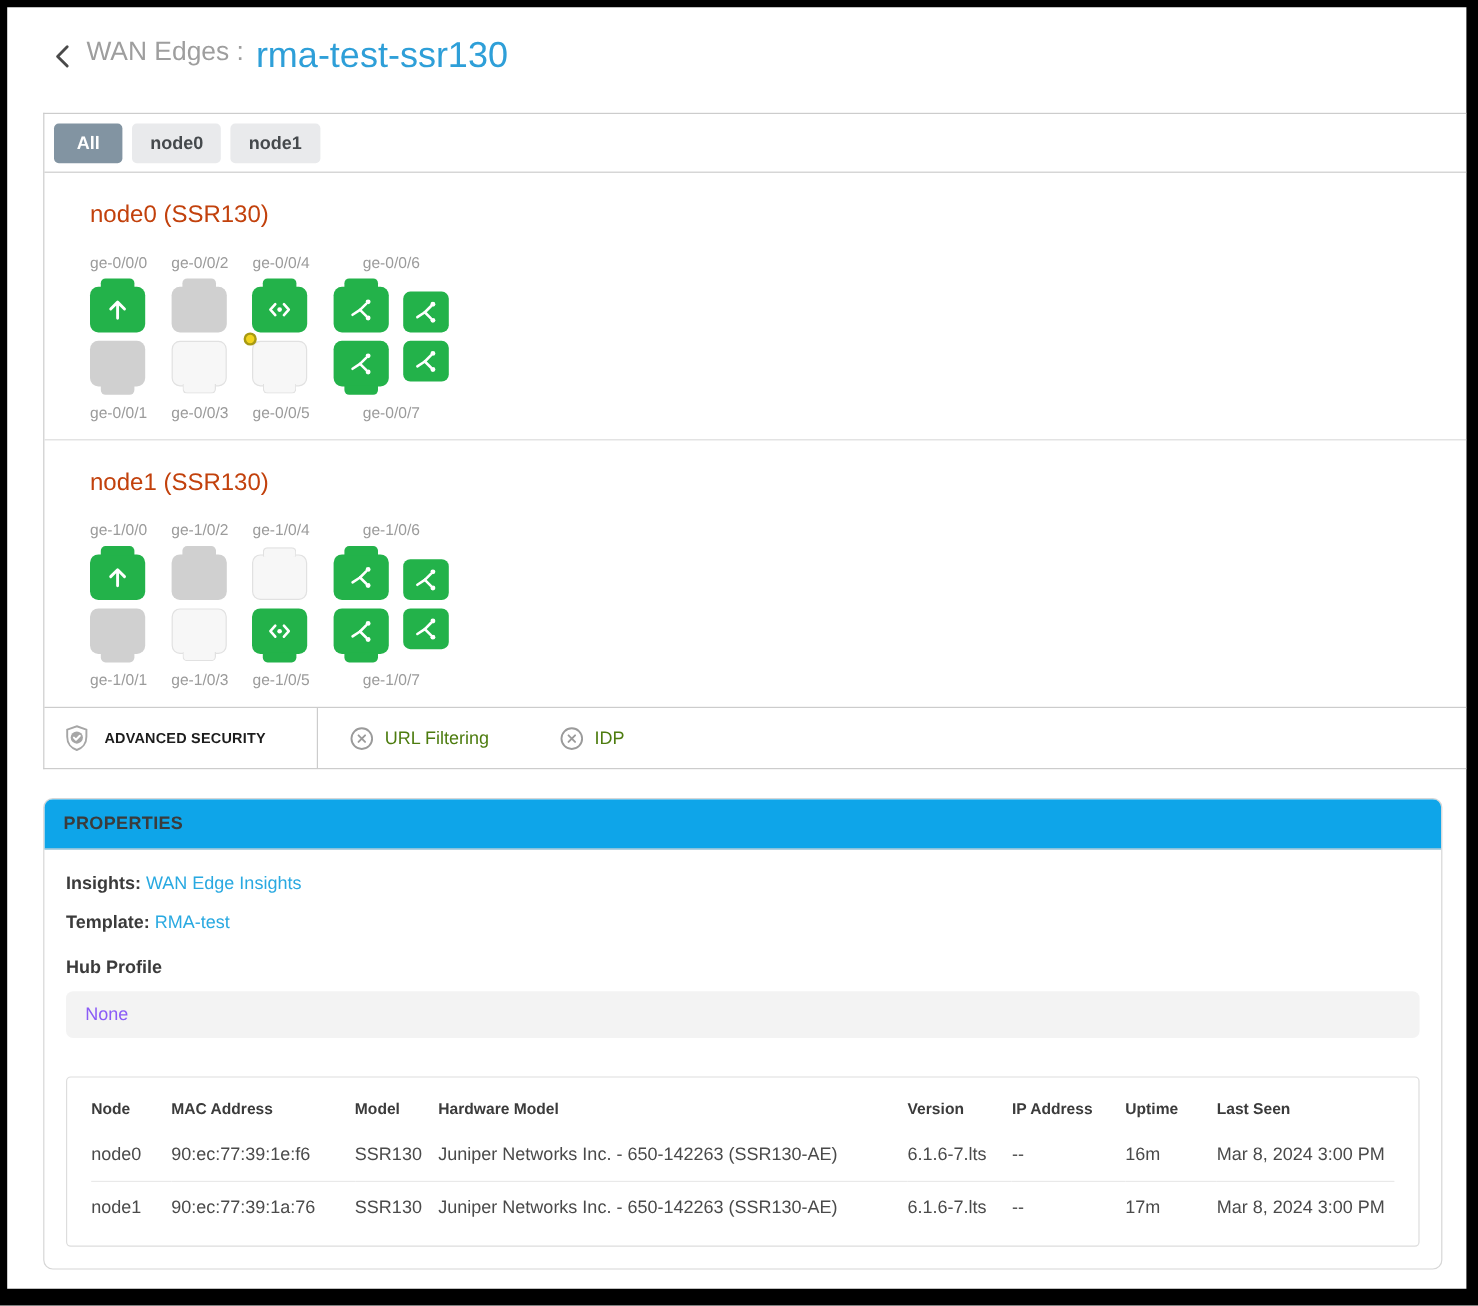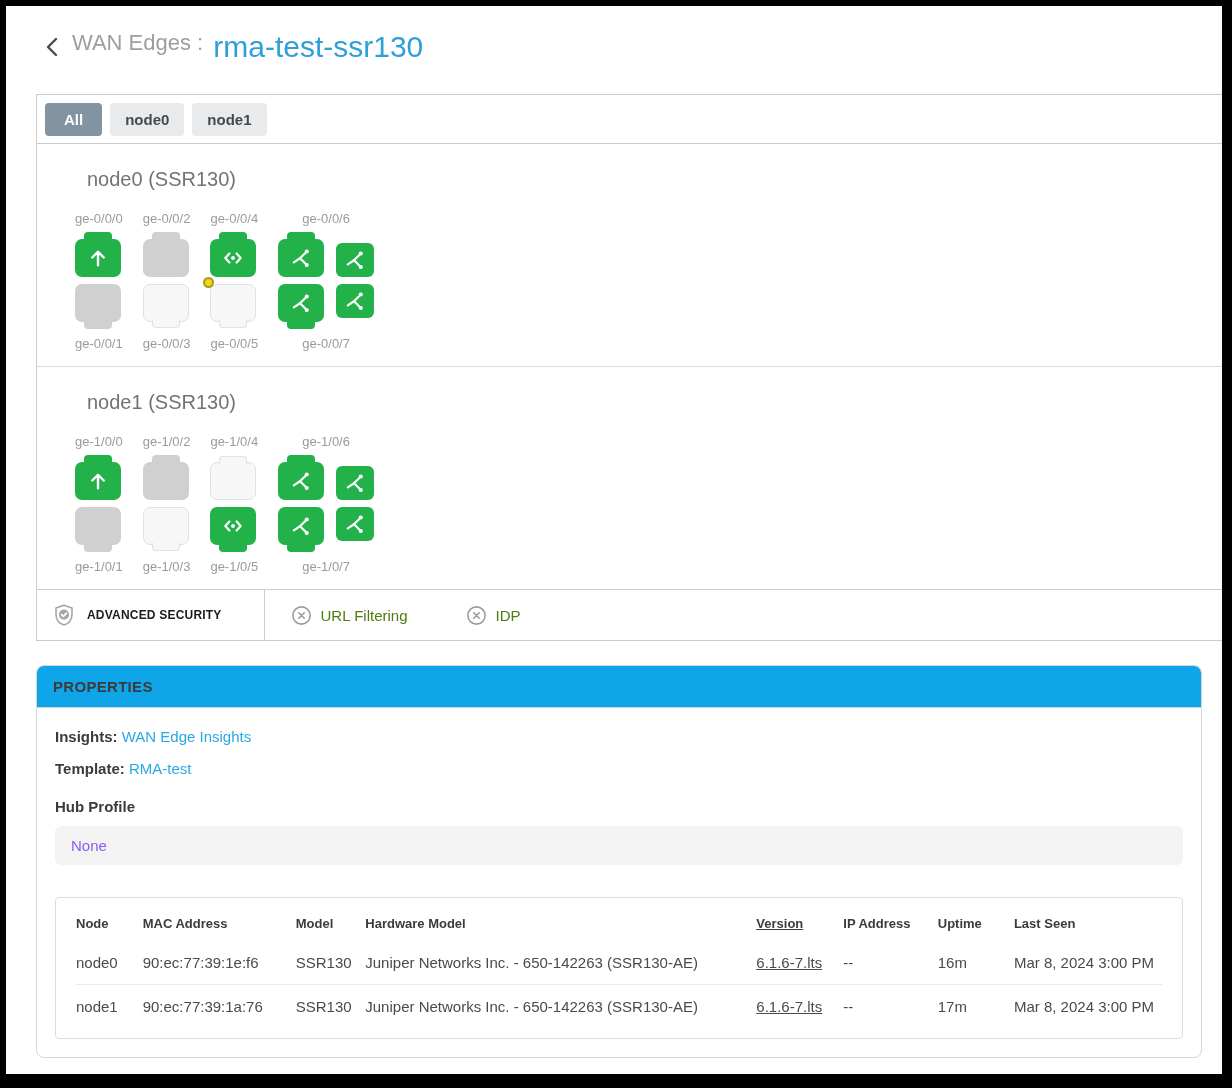--- a/index.html
+++ b/index.html
@@ -49,22 +49,22 @@
     border: none; cursor: pointer;
     background: #e9eaec; color: #45494c;
     font-family: "Liberation Sans", sans-serif;
     font-size: 15px; font-weight: bold;
     padding: 8px 15px; border-radius: 4px;
   }
   .tab.selected { background: #8294a2; color: #fff; padding: 8px 19px; }
 
   .node-section { padding: 16px 0 14px 38px; }
   .node-title {
-    font-size: 20px; font-weight: 400; color: #737373;
-    margin: 8px 0 20px 12px;
+    font-size: 20px; font-weight: 400; color: #c2410c;
+    margin: 8px 0 20px 0;
   }
   .node-divider { border: none; border-top: 1px solid #ddd; margin: 0; }
 
   .port-grid { display: flex; gap: 20px; }
   .port-col { display: flex; flex-direction: column; }
   .port-label {
     font-size: 13px; color: #9b9b9b; text-align: center;
     height: 16px; line-height: 16px;
   }
   .port-label.top { margin-bottom: 12px; }
@@ -146,21 +146,21 @@
   th {
     text-align: left; font-size: 13px; color: #3b3b3b;
     padding: 14px 8px 10px 0; white-space: nowrap;
   }
   td { font-size: 15px; color: #4a4a4a; padding: 13px 8px 13px 0; white-space: nowrap; }
   tbody tr + tr td { border-top: 1px solid #e9e9e9; }
   th:nth-child(1), td:nth-child(1) { width: 68px; }
   th:nth-child(2), td:nth-child(2) { width: 155px; }
   th:nth-child(3), td:nth-child(3) { width: 70px; }
   th:nth-child(4), td:nth-child(4) { width: 395px; }
-  th:nth-child(5), td:nth-child(5) { width: 88px; text-decoration: underline; }
+  th:nth-child(5), td:nth-child(5) { width: 88px; }
   th:nth-child(6), td:nth-child(6) { width: 96px; }
   th:nth-child(7), td:nth-child(7) { width: 78px; }
 </style>
 </head>
 <body>
 
 <div class="page">
 
   <header class="page-header">
     <span class="back">

